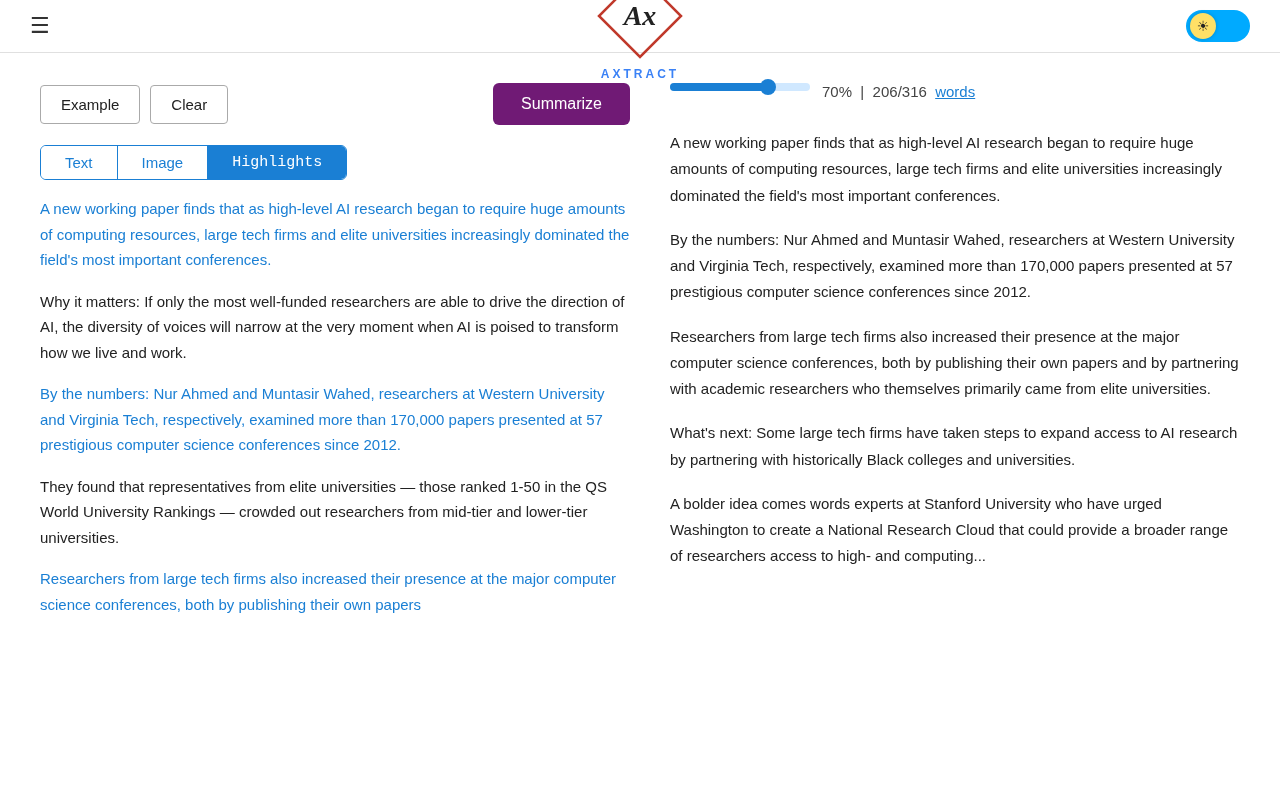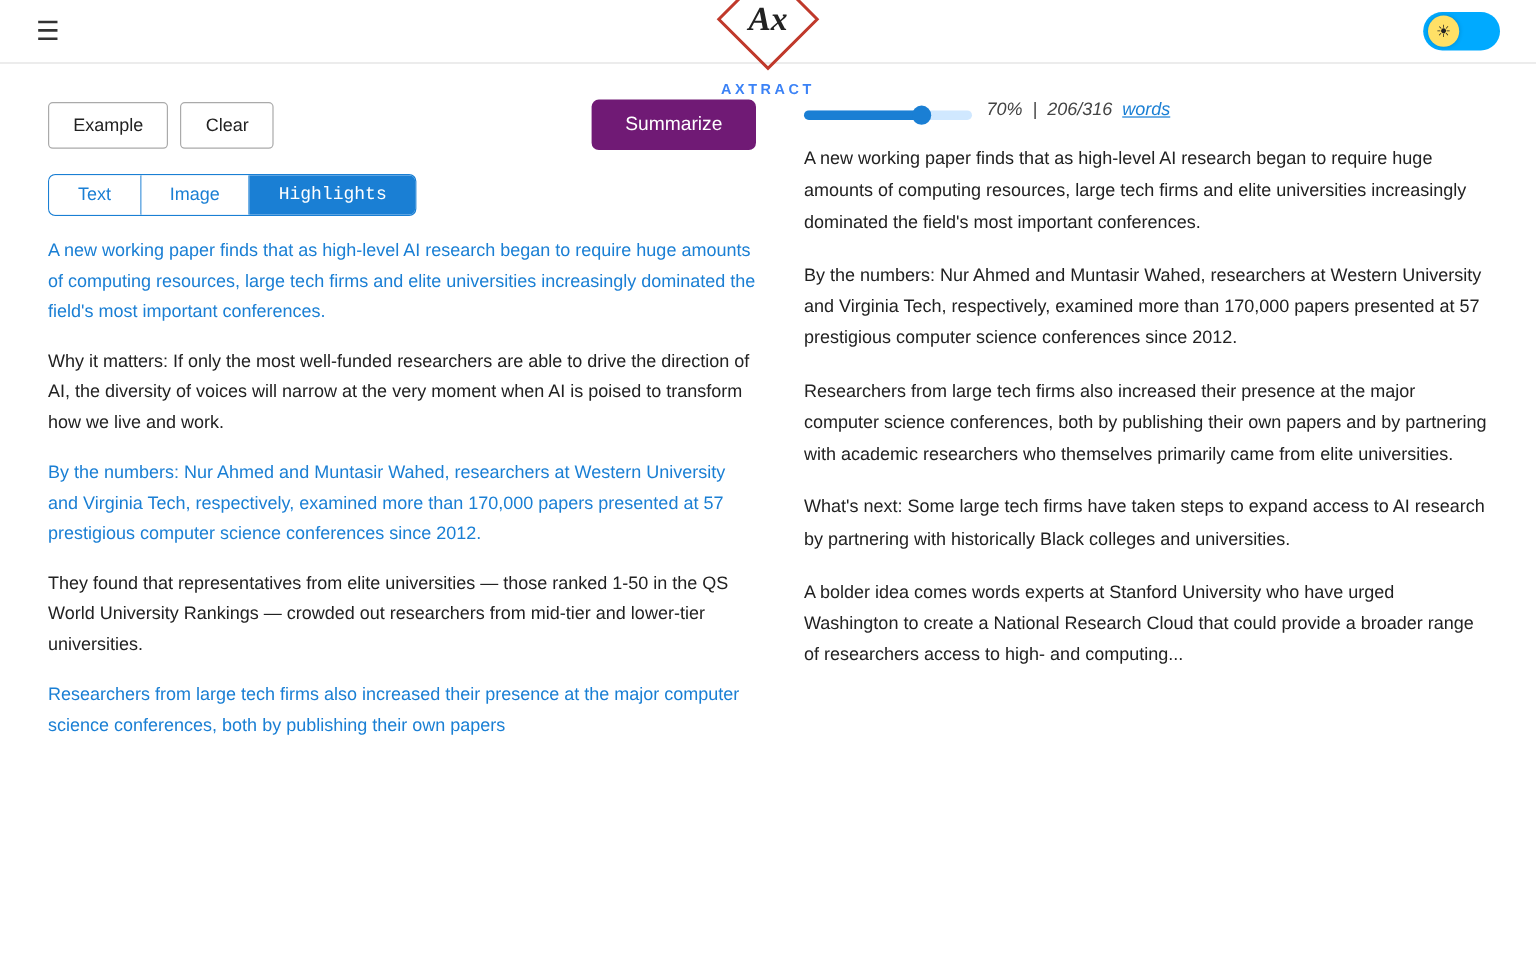--- a/index.html
+++ b/index.html
@@ -142,24 +142,23 @@
       color: #1a7fd4;
     }
 
     
     .right-panel {
       flex: 1;
       min-width: 0;
     }
     .progress-bar-container {
       display: flex;
-      align-items: flex-end;
+      align-items: flex-start;
       gap: 12px;
-      margin-bottom: 20px;
-      font-style: italic;
+      margin-bottom: 30px;
     }
     .progress-track {
       width: 140px;
       height: 8px;
       background: #d0e8ff;
       border-radius: 4px;
       position: relative;
     }
     .progress-fill {
       height: 100%;

